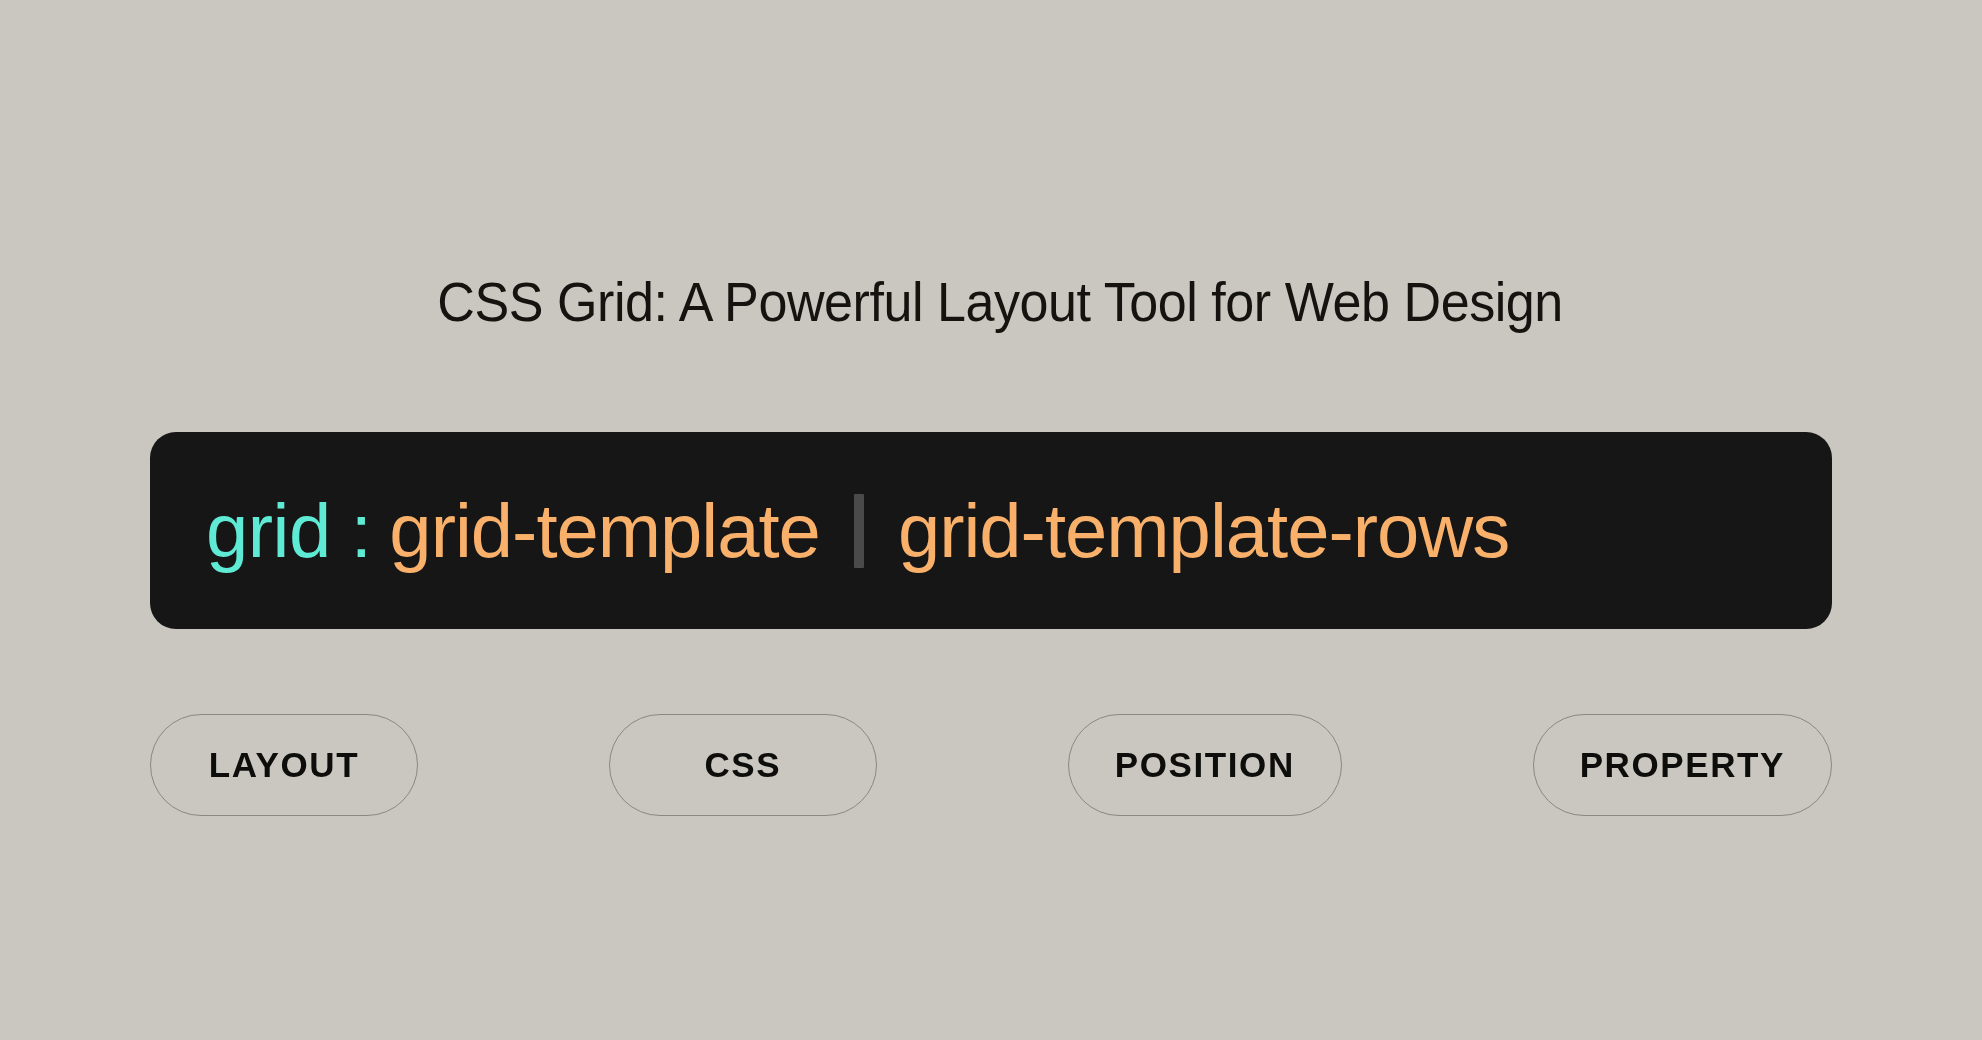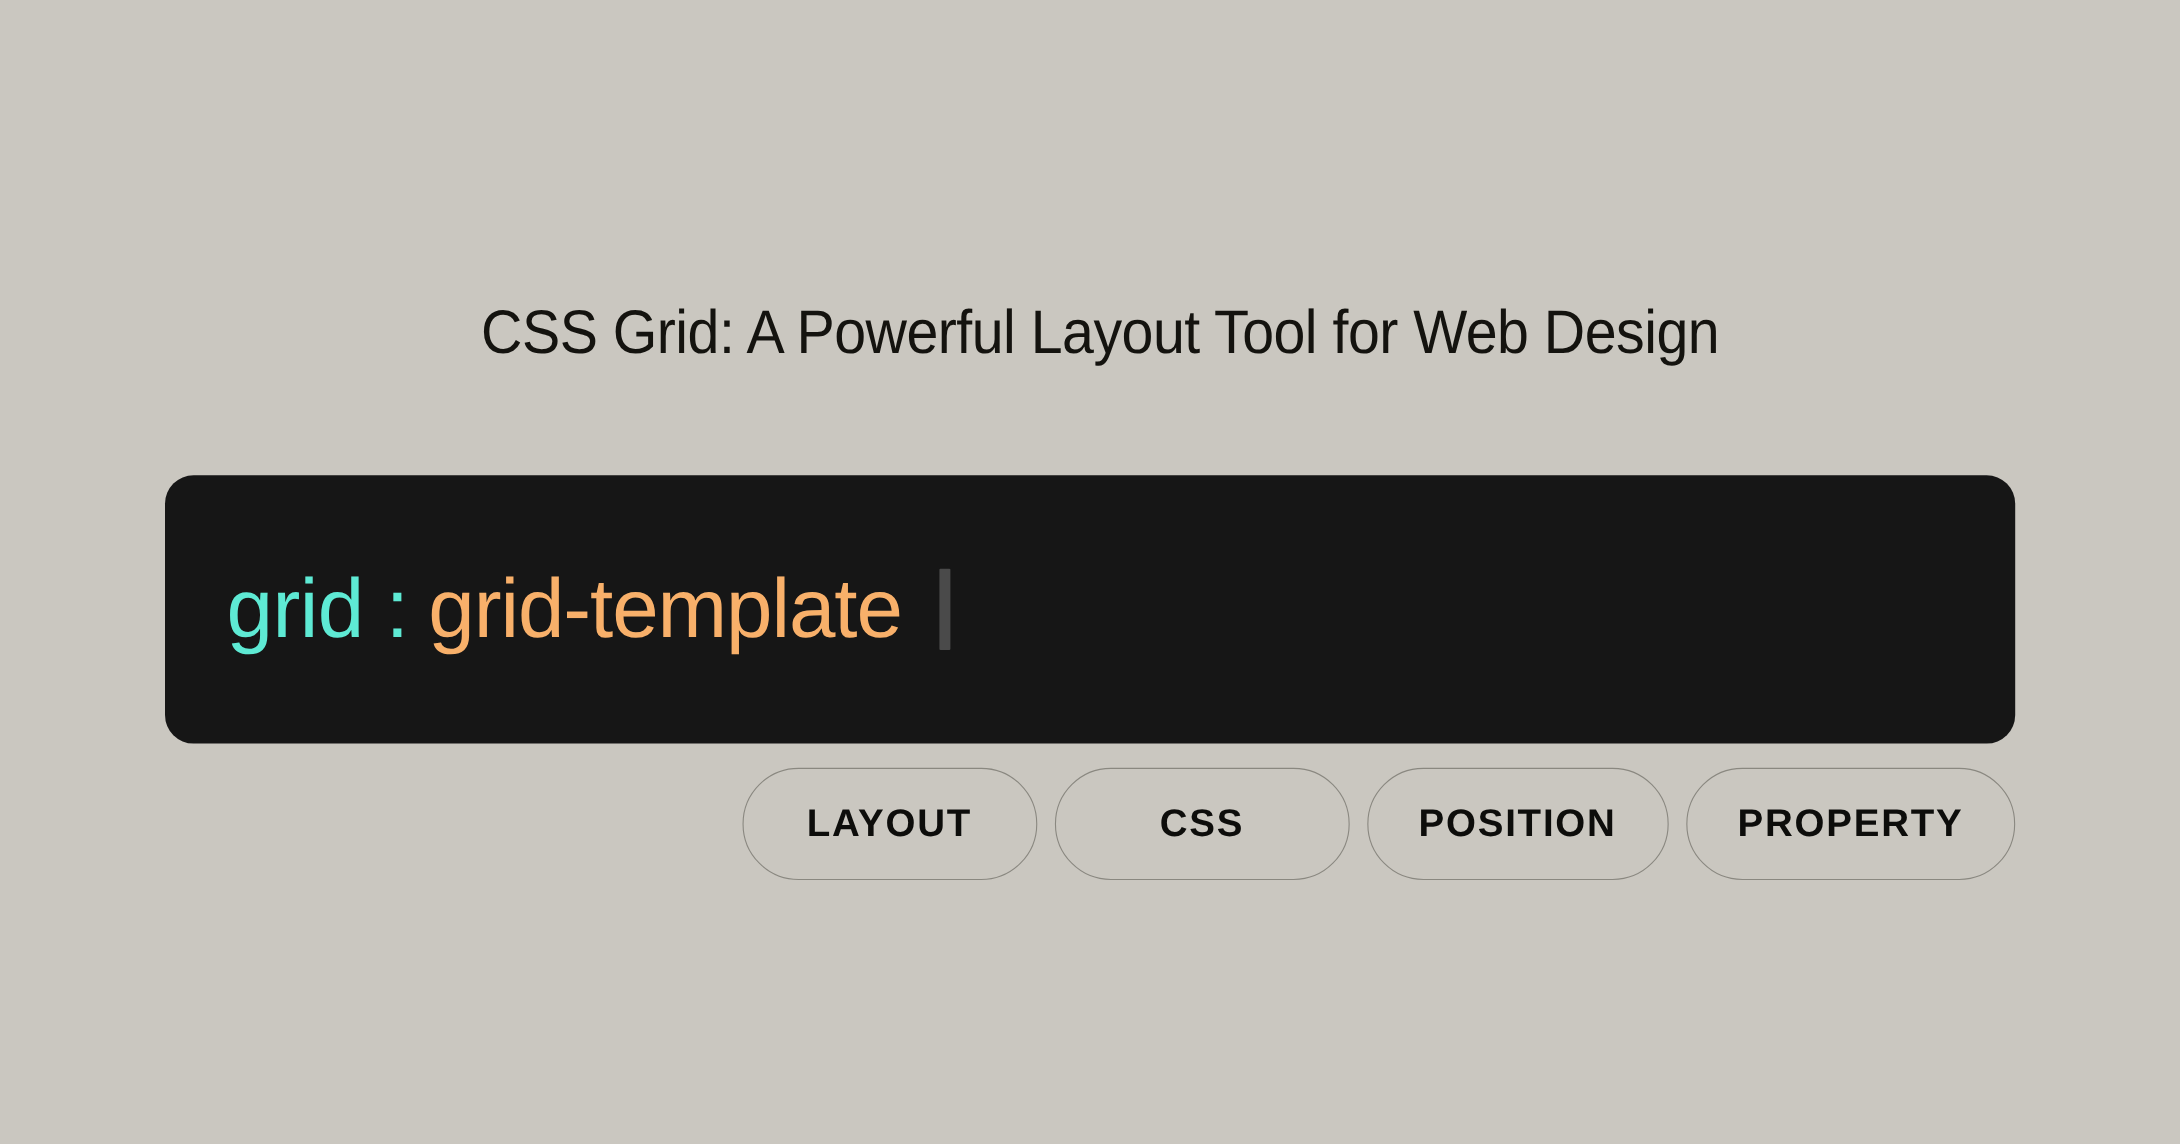--- a/index.html
+++ b/index.html
@@ -44,21 +44,21 @@
     transform-origin: center center;
     white-space: nowrap;
   }
 
   
   .code-bar {
     position: absolute;
     left: 150px;
     top: 432px;
     width: 1682px;
-    height: 244px;
+    height: 197px;
     background: #161616;
     border-radius: 26px;
     overflow: hidden;
     box-sizing: border-box;
   }
 
   .code-line {
     position: absolute;
     left: 56px;
     top: 50%;
@@ -96,26 +96,25 @@
     background: #4a4a4a;
     margin: 0 34px;
     flex: 0 0 auto;
     border-radius: 1px;
   }
 
   
   .pill-row {
     position: absolute;
     left: 150px;
-    top: 698px;
+    top: 714px;
     width: 1682px;
     display: flex;
     align-items: center;
-    justify-content: flex-end;
-    gap: 16px;
+    justify-content: space-between;
   }
 
   .pill {
     height: 102px;
     display: flex;
     align-items: center;
     justify-content: center;
     padding: 0 46px;
     min-width: 268px;
     box-sizing: border-box;
@@ -140,20 +139,21 @@
   <div class="title-wrap">
     <h1 class="page-title">CSS Grid: A Powerful Layout Tool for Web Design</h1>
   </div>
 
   <div class="code-bar">
     <div class="code-line">
       <span class="code-prop">grid</span>
       <span class="code-colon">:</span>
       <span class="code-value">grid-template</span>
       <span class="code-sep"></span>
+      <span class="code-value">grid-template-rows</span>
     </div>
   </div>
 
   <div class="pill-row">
     <div class="pill">
       <span>LAYOUT</span>
     </div>
     <div class="pill">
       <span>CSS</span>
     </div>

